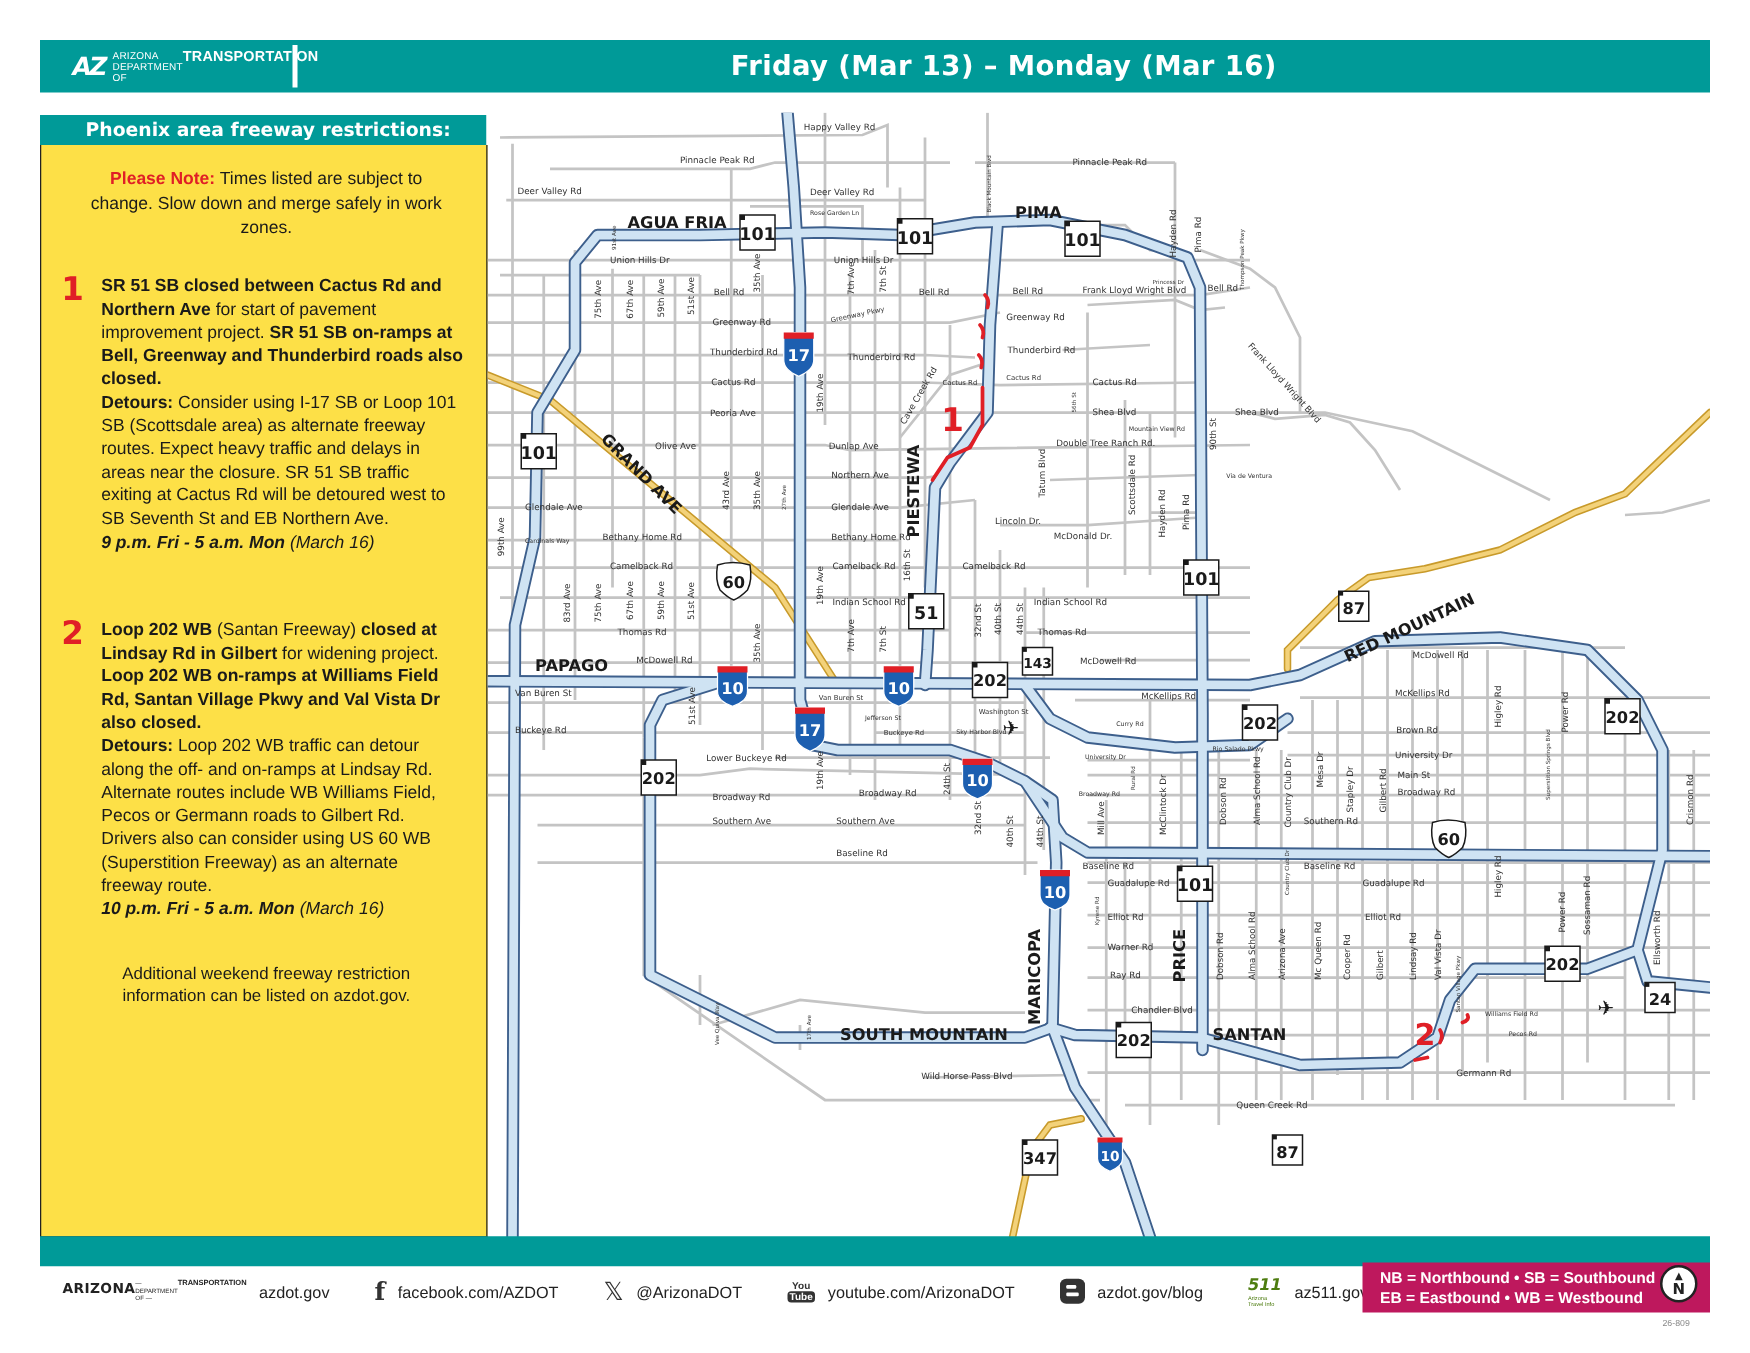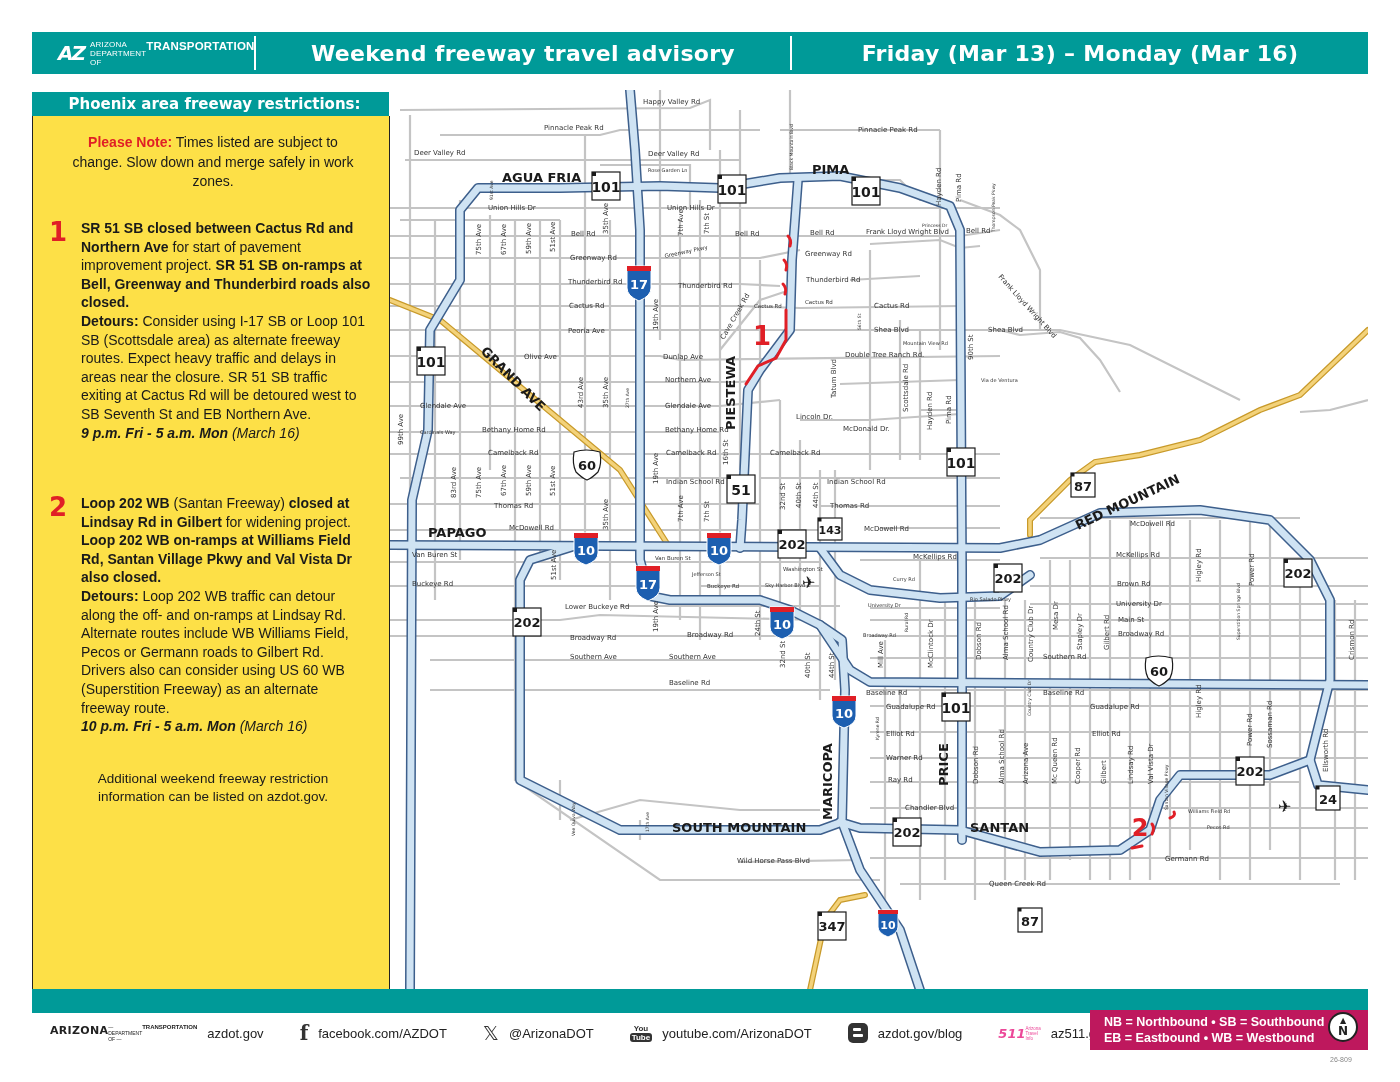--- a/index.html
+++ b/index.html
@@ -1,20 +1,20 @@
 <!DOCTYPE html>
 <html><head>
 <meta charset="utf-8">
 <style>
   * { box-sizing: border-box; margin: 0; padding: 0; }
   html, body { width: 1400px; height: 1082px; background: #ffffff; overflow: hidden; }
   body { position: relative; font-family: "DejaVu Sans", sans-serif; color: #1a1a1a; }
 
   .header { position: absolute; left: 32px; top: 32px; width: 1336px; height: 42px; background: #009a98; color: #fff; display: flex; align-items: center; }
-  .hdr-logo { width: 222px; height: 42px; display: flex; align-items: center; padding-left: 26px; gap: 6px; }
+  .hdr-logo { width: 202px; height: 42px; display: flex; align-items: center; padding-left: 26px; gap: 6px; }
   .hdr-logo .az { font: 900 20px "DejaVu Sans", sans-serif; letter-spacing: -2px; font-style: italic; }
   .hdr-logo .txt { display: flex; line-height: 1; }
   .hdr-logo .l1 { font: 400 8px "Liberation Sans", sans-serif; letter-spacing: 0.2px; }
   .hdr-logo .l2 { font: 700 11.5px "Liberation Sans", sans-serif; letter-spacing: 0.2px; }
   .hdr-divider { width: 2px; height: 34px; background: #fff; }
   .hdr-title { width: 534px; text-align: center; font: 700 22px "DejaVu Sans", sans-serif; letter-spacing: 0.3px; }
   .hdr-dates { flex: 1; text-align: center; font: 700 22px "DejaVu Sans", sans-serif; letter-spacing: 0.3px; }
 
   .panel-head { position: absolute; left: 32px; top: 92px; width: 357px; height: 24px; background: #009a98; color: #fff; font: 700 15px "DejaVu Sans", sans-serif; padding-left: 8px; line-height: 24px; text-align: center; }
   .panel { position: absolute; left: 32px; top: 116px; width: 358px; height: 874px; border: 1px solid #222; border-top: none; background: #fde047; }
@@ -51,21 +51,20 @@
 
 <div class="header">
   <div class="hdr-logo">
     <span class="az">AZ</span>
     <span class="txt">
       <span class="l1">ARIZONA DEPARTMENT OF</span>
       <span class="l2">TRANSPORTATION</span>
     </span>
   </div>
   <div class="hdr-divider"></div>
-  <div class="hdr-title">Weekend freeway travel advisory</div>
   <div class="hdr-divider"></div>
   <div class="hdr-dates">Friday (Mar 13) – Monday (Mar 16)</div>
 </div>
 
 <div class="panel-head">Phoenix area freeway restrictions:</div>
 <div class="panel">
   <div class="note"><span class="red">Please Note:</span><span> Times listed are subject to change. Slow down and merge safely in work zones.</span></div>
 
   <div class="item item1">
     <div class="num">1</div>
@@ -525,21 +524,21 @@
   <div class="f-sep"></div>
   <div class="f-item">
     <span style="display:inline-block;width:20px;height:20px;background:#333;border-radius:5px;position:relative;">
         <span style="position:absolute;left:5px;top:5px;width:8px;height:3px;background:#fff;border-radius:1px;"></span>
         <span style="position:absolute;left:5px;top:11px;width:10px;height:3px;background:#fff;border-radius:1px;"></span>
       </span>
     <span>azdot.gov/blog</span>
   </div>
   <div class="f-sep"></div>
   <div class="f-item">
-    <span style="display:inline-flex;flex-direction:row;align-items:center;line-height:1;color:#ec4899;">
+    <span style="display:inline-flex;flex-direction:column;align-items:center;line-height:1;color:#4d7c0f;">
       <span style="font: italic 900 13px 'DejaVu Sans', sans-serif;">511</span>
       <span style="font: 4.5px 'Liberation Sans', sans-serif;">Arizona Travel Info</span>
     </span>
     <span>az511.gov</span>
   </div>
 </div>
 
 <div class="legend-box">
   <div class="legend-lines">
     <div>NB = Northbound  •  SB = Southbound</div>

